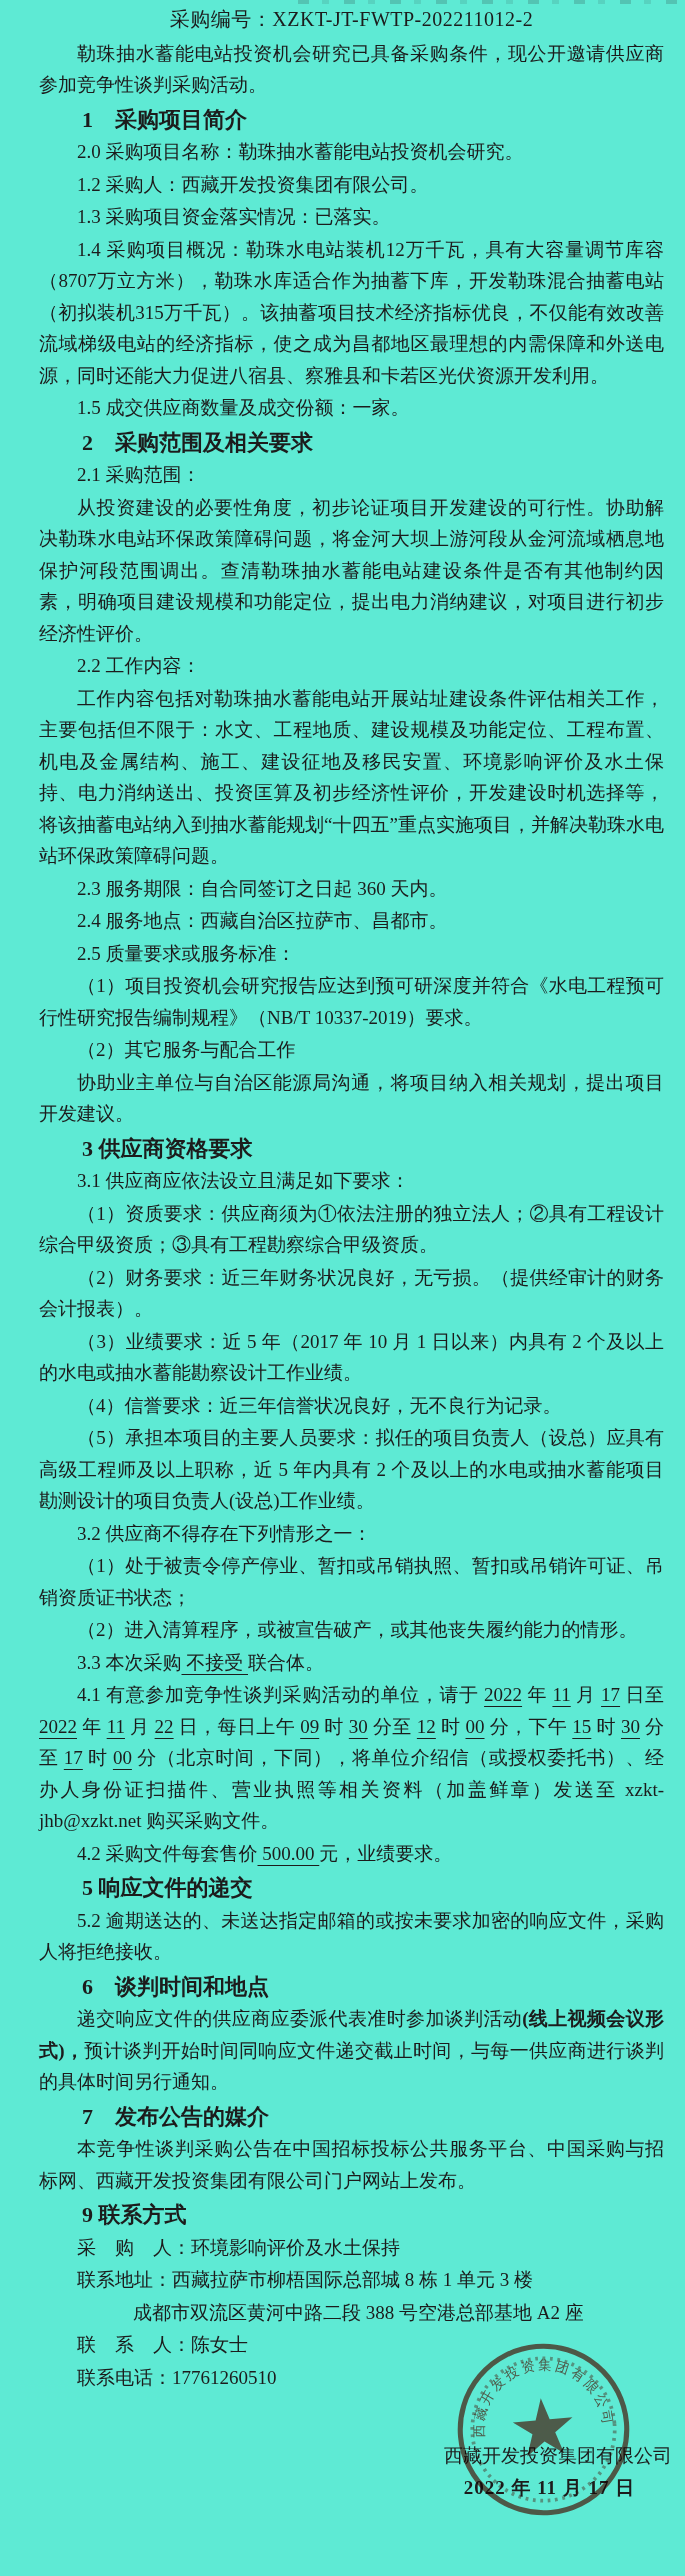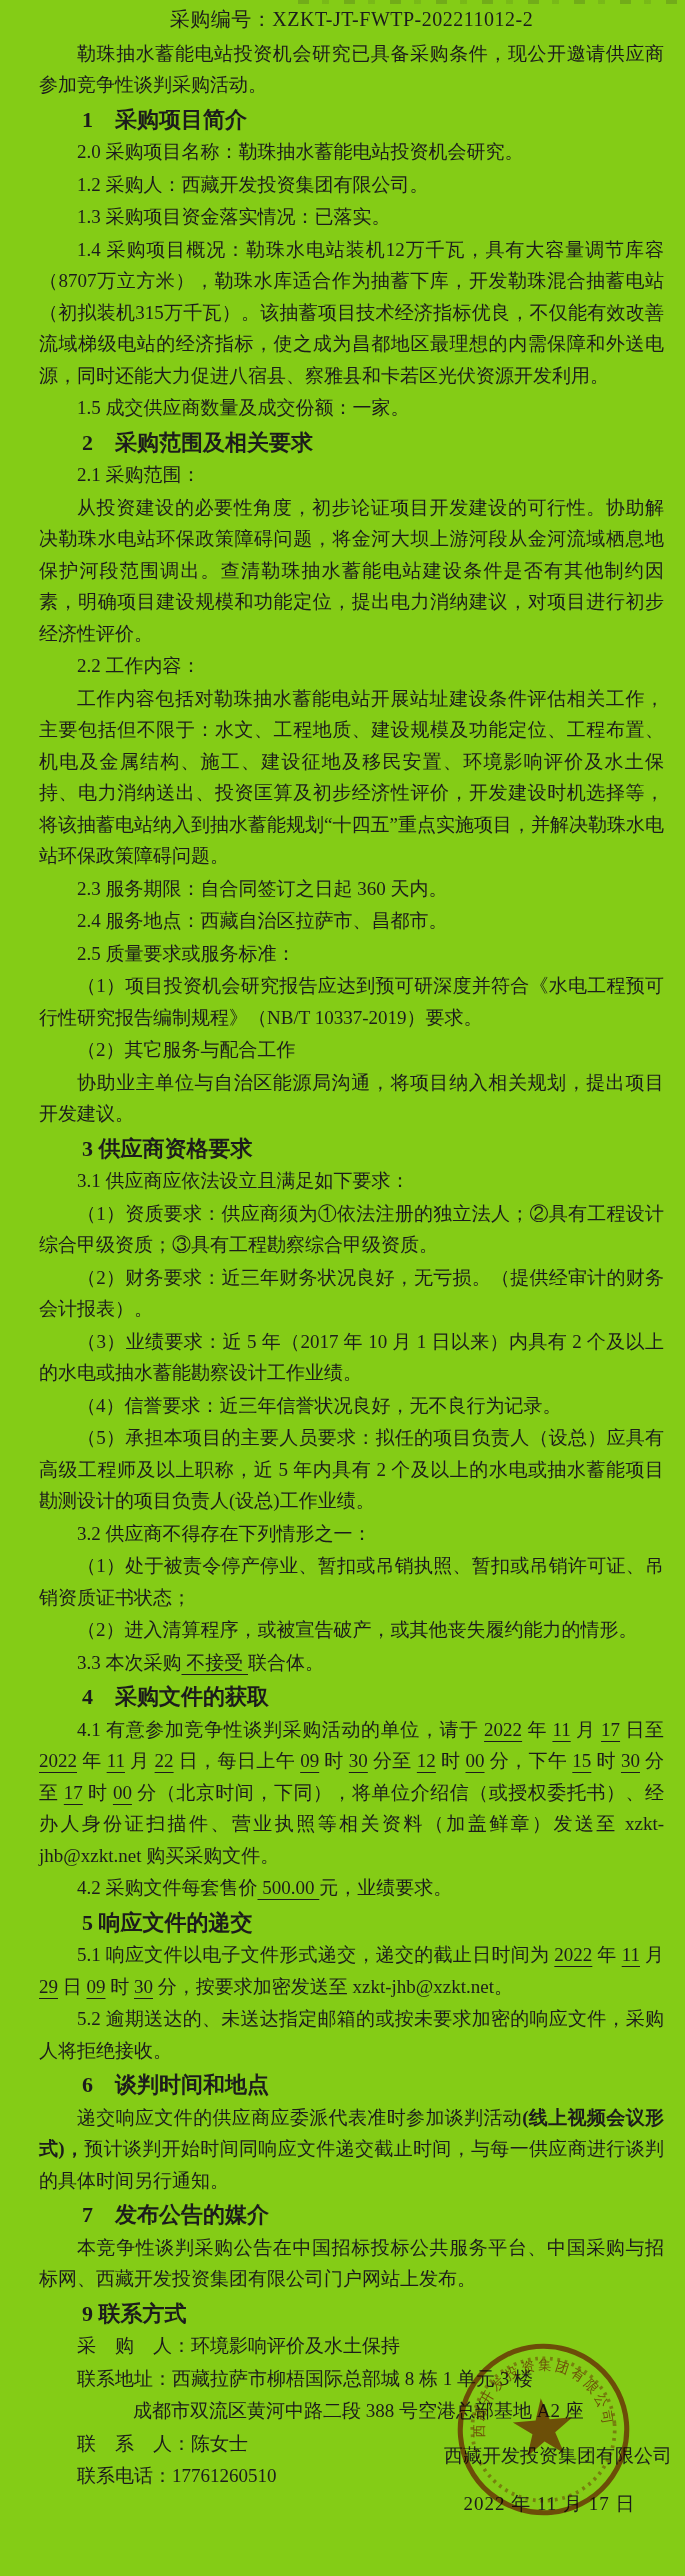--- a/index.html
+++ b/index.html
@@ -1,21 +1,21 @@
 <!DOCTYPE html>
 <html><head>
 <meta charset="utf-8">
 <style>
   html,body{margin:0;padding:0;}
   body{background:#e8e8e8;}
   .page{
     position:relative;
     width:685px;height:2576px;
     margin:0 auto;
-    background:#84cc16;
+    background:#5eead4;
     overflow:hidden;
     font-family:"Liberation Serif","DejaVu Serif",serif;
     color:#1c1c1c;
     font-size:19px;
     line-height:31.5px;
   }
   .content{
     position:absolute;
     top:4px;left:0;right:0;
     padding:0 20px 0 38px;
@@ -39,21 +39,21 @@
     opacity:.55;
     filter:blur(0.4px);
   }
   .signature{
     position:absolute;
     top:2440px;right:30px;width:211px;
     text-align:center;
     z-index:2;
   }
   .sig-company{white-space:nowrap;}
-  .sig-date{margin-top:16px;letter-spacing:1px;}
+  .sig-date{margin-top:0;letter-spacing:1px;font-weight:bold;}
   .stamp{
     position:absolute;
     left:450px;top:2337px;
     width:187px;height:185px;
     z-index:3;
     mix-blend-mode:multiply;
     opacity:.88;
     transform:rotate(-5deg);
   }
 </style>
@@ -89,25 +89,23 @@
         <p class="blk p"><span>3.1 供应商应依法设立且满足如下要求：</span></p>
         <p class="blk p"><span>（1）资质要求：供应商须为①依法注册的独立法人；②具有工程设计综合甲级资质；③具有工程勘察综合甲级资质。</span></p>
         <p class="blk p"><span>（2）财务要求：近三年财务状况良好，无亏损。（提供经审计的财务会计报表）。</span></p>
         <p class="blk p"><span>（3）业绩要求：近 5 年（2017 年 10 月 1 日以来）内具有 2 个及以上的水电或抽水蓄能勘察设计工作业绩。</span></p>
         <p class="blk p"><span>（4）信誉要求：近三年信誉状况良好，无不良行为记录。</span></p>
         <p class="blk p"><span>（5）承担本项目的主要人员要求：拟任的项目负责人（设总）应具有高级工程师及以上职称，近 5 年内具有 2 个及以上的水电或抽水蓄能项目勘测设计的项目负责人(设总)工作业绩。</span></p>
         <p class="blk p"><span>3.2 供应商不得存在下列情形之一：</span></p>
         <p class="blk p"><span>（1）处于被责令停产停业、暂扣或吊销执照、暂扣或吊销许可证、吊销资质证书状态；</span></p>
         <p class="blk p"><span>（2）进入清算程序，或被宣告破产，或其他丧失履约能力的情形。</span></p>
         <p class="blk p"><span>3.3 本次采购</span><span class="u"> 不接受 </span><span>联合体。</span></p>
-        <p class="blk h"><span>4　采购文件的获取</span></p>
         <p class="blk p"><span>4.1 有意参加竞争性谈判采购活动的单位，请于 </span><span class="u">2022</span><span> 年 </span><span class="u">11</span><span> 月 </span><span class="u">17</span><span> 日至 </span><span class="u">2022</span><span> 年 </span><span class="u">11</span><span> 月 </span><span class="u">22</span><span> 日，每日上午 </span><span class="u">09</span><span> 时 </span><span class="u">30</span><span> 分至 </span><span class="u">12</span><span> 时 </span><span class="u">00</span><span> 分，下午 </span><span class="u">15</span><span> 时 </span><span class="u">30</span><span> 分至 </span><span class="u">17</span><span> 时 </span><span class="u">00</span><span> 分（北京时间，下同），将单位介绍信（或授权委托书）、经办人身份证扫描件、营业执照等相关资料（加盖鲜章）发送至 xzkt-jhb@xzkt.net 购买采购文件。</span></p>
         <p class="blk p"><span>4.2 采购文件每套售价</span><span class="u"> 500.00 </span><span>元，业绩要求。</span></p>
         <p class="blk h"><span>5 响应文件的递交</span></p>
-        <p class="blk p"><span>5.1 响应文件以电子文件形式递交，递交的截止日时间为 </span><span class="u">2022</span><span> 年 </span><span class="u">11</span><span> 月 </span><span class="u">29</span><span> 日 </span><span class="u">09</span><span> 时 </span><span class="u">30</span><span> 分，按要求加密发送至 xzkt-jhb@xzkt.net。</span></p>
         <p class="blk p"><span>5.2 逾期送达的、未送达指定邮箱的或按未要求加密的响应文件，采购人将拒绝接收。</span></p>
         <p class="blk h"><span>6　谈判时间和地点</span></p>
         <p class="blk p"><span>递交响应文件的供应商应委派代表准时参加谈判活动</span><span class="b">(线上视频会议形式)，</span><span>预计谈判开始时间同响应文件递交截止时间，与每一供应商进行谈判的具体时间另行通知。</span></p>
         <p class="blk h"><span>7　发布公告的媒介</span></p>
         <p class="blk p"><span>本竞争性谈判采购公告在中国招标投标公共服务平台、中国采购与招标网、西藏开发投资集团有限公司门户网站上发布。</span></p>
         <p class="blk h"><span>9 联系方式</span></p>
         <p class="blk p"><span>采　购　人：环境影响评价及水土保持</span></p>
         <p class="blk p"><span>联系地址：西藏拉萨市柳梧国际总部城 8 栋 1 单元 3 楼</span></p>
         <p class="blk p2"><span>成都市双流区黄河中路二段 388 号空港总部基地 A2 座</span></p>
         <p class="blk p"><span>联　系　人：陈女士</span></p>

